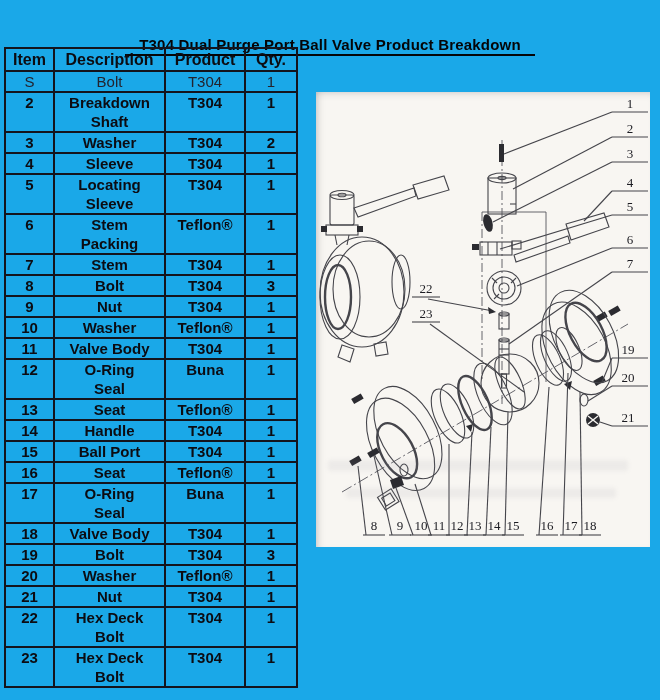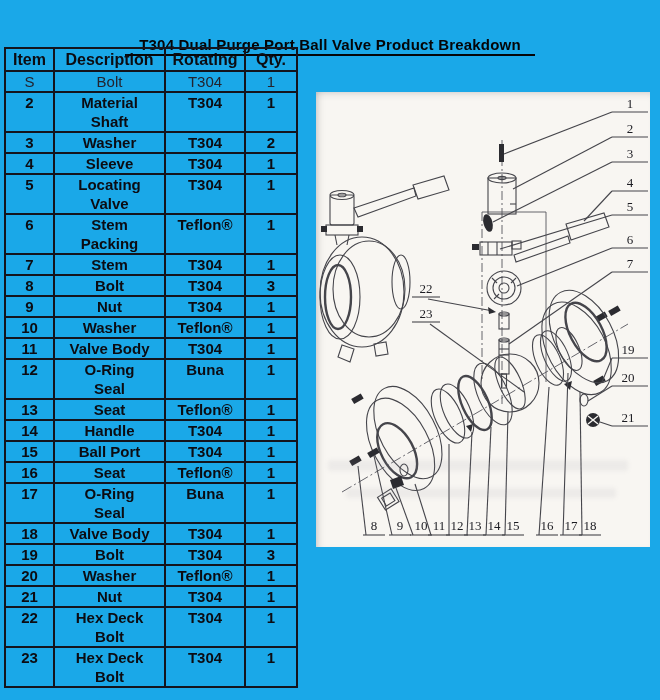--- a/index.html
+++ b/index.html
@@ -64,54 +64,54 @@
   <colgroup>
       <col class="c-item">
       <col class="c-desc">
       <col class="c-mat">
       <col class="c-qty">
     </colgroup>
   <thead>
     <tr>
       <th>Item</th>
       <th>Description</th>
-      <th>Rotating</th>
+      <th>Product</th>
       <th>Qty.</th>
     </tr>
   </thead>
   <tbody>
       <tr>
     <td class="item">S</td>
     <td class="desc">Bolt</td>
     <td class="mat">T304</td>
     <td class="qty">1</td>
   </tr>
       <tr>
     <td class="item">2</td>
-    <td class="desc">Material
+    <td class="desc">Breakdown
 Shaft</td>
     <td class="mat">T304</td>
     <td class="qty">1</td>
   </tr>
       <tr>
     <td class="item">3</td>
     <td class="desc">Washer</td>
     <td class="mat">T304</td>
     <td class="qty">2</td>
   </tr>
       <tr>
     <td class="item">4</td>
     <td class="desc">Sleeve</td>
     <td class="mat">T304</td>
     <td class="qty">1</td>
   </tr>
       <tr>
     <td class="item">5</td>
     <td class="desc">Locating
-Valve</td>
+Sleeve</td>
     <td class="mat">T304</td>
     <td class="qty">1</td>
   </tr>
       <tr>
     <td class="item">6</td>
     <td class="desc">Stem
 Packing</td>
     <td class="mat">Teflon®</td>
     <td class="qty">1</td>
   </tr>

